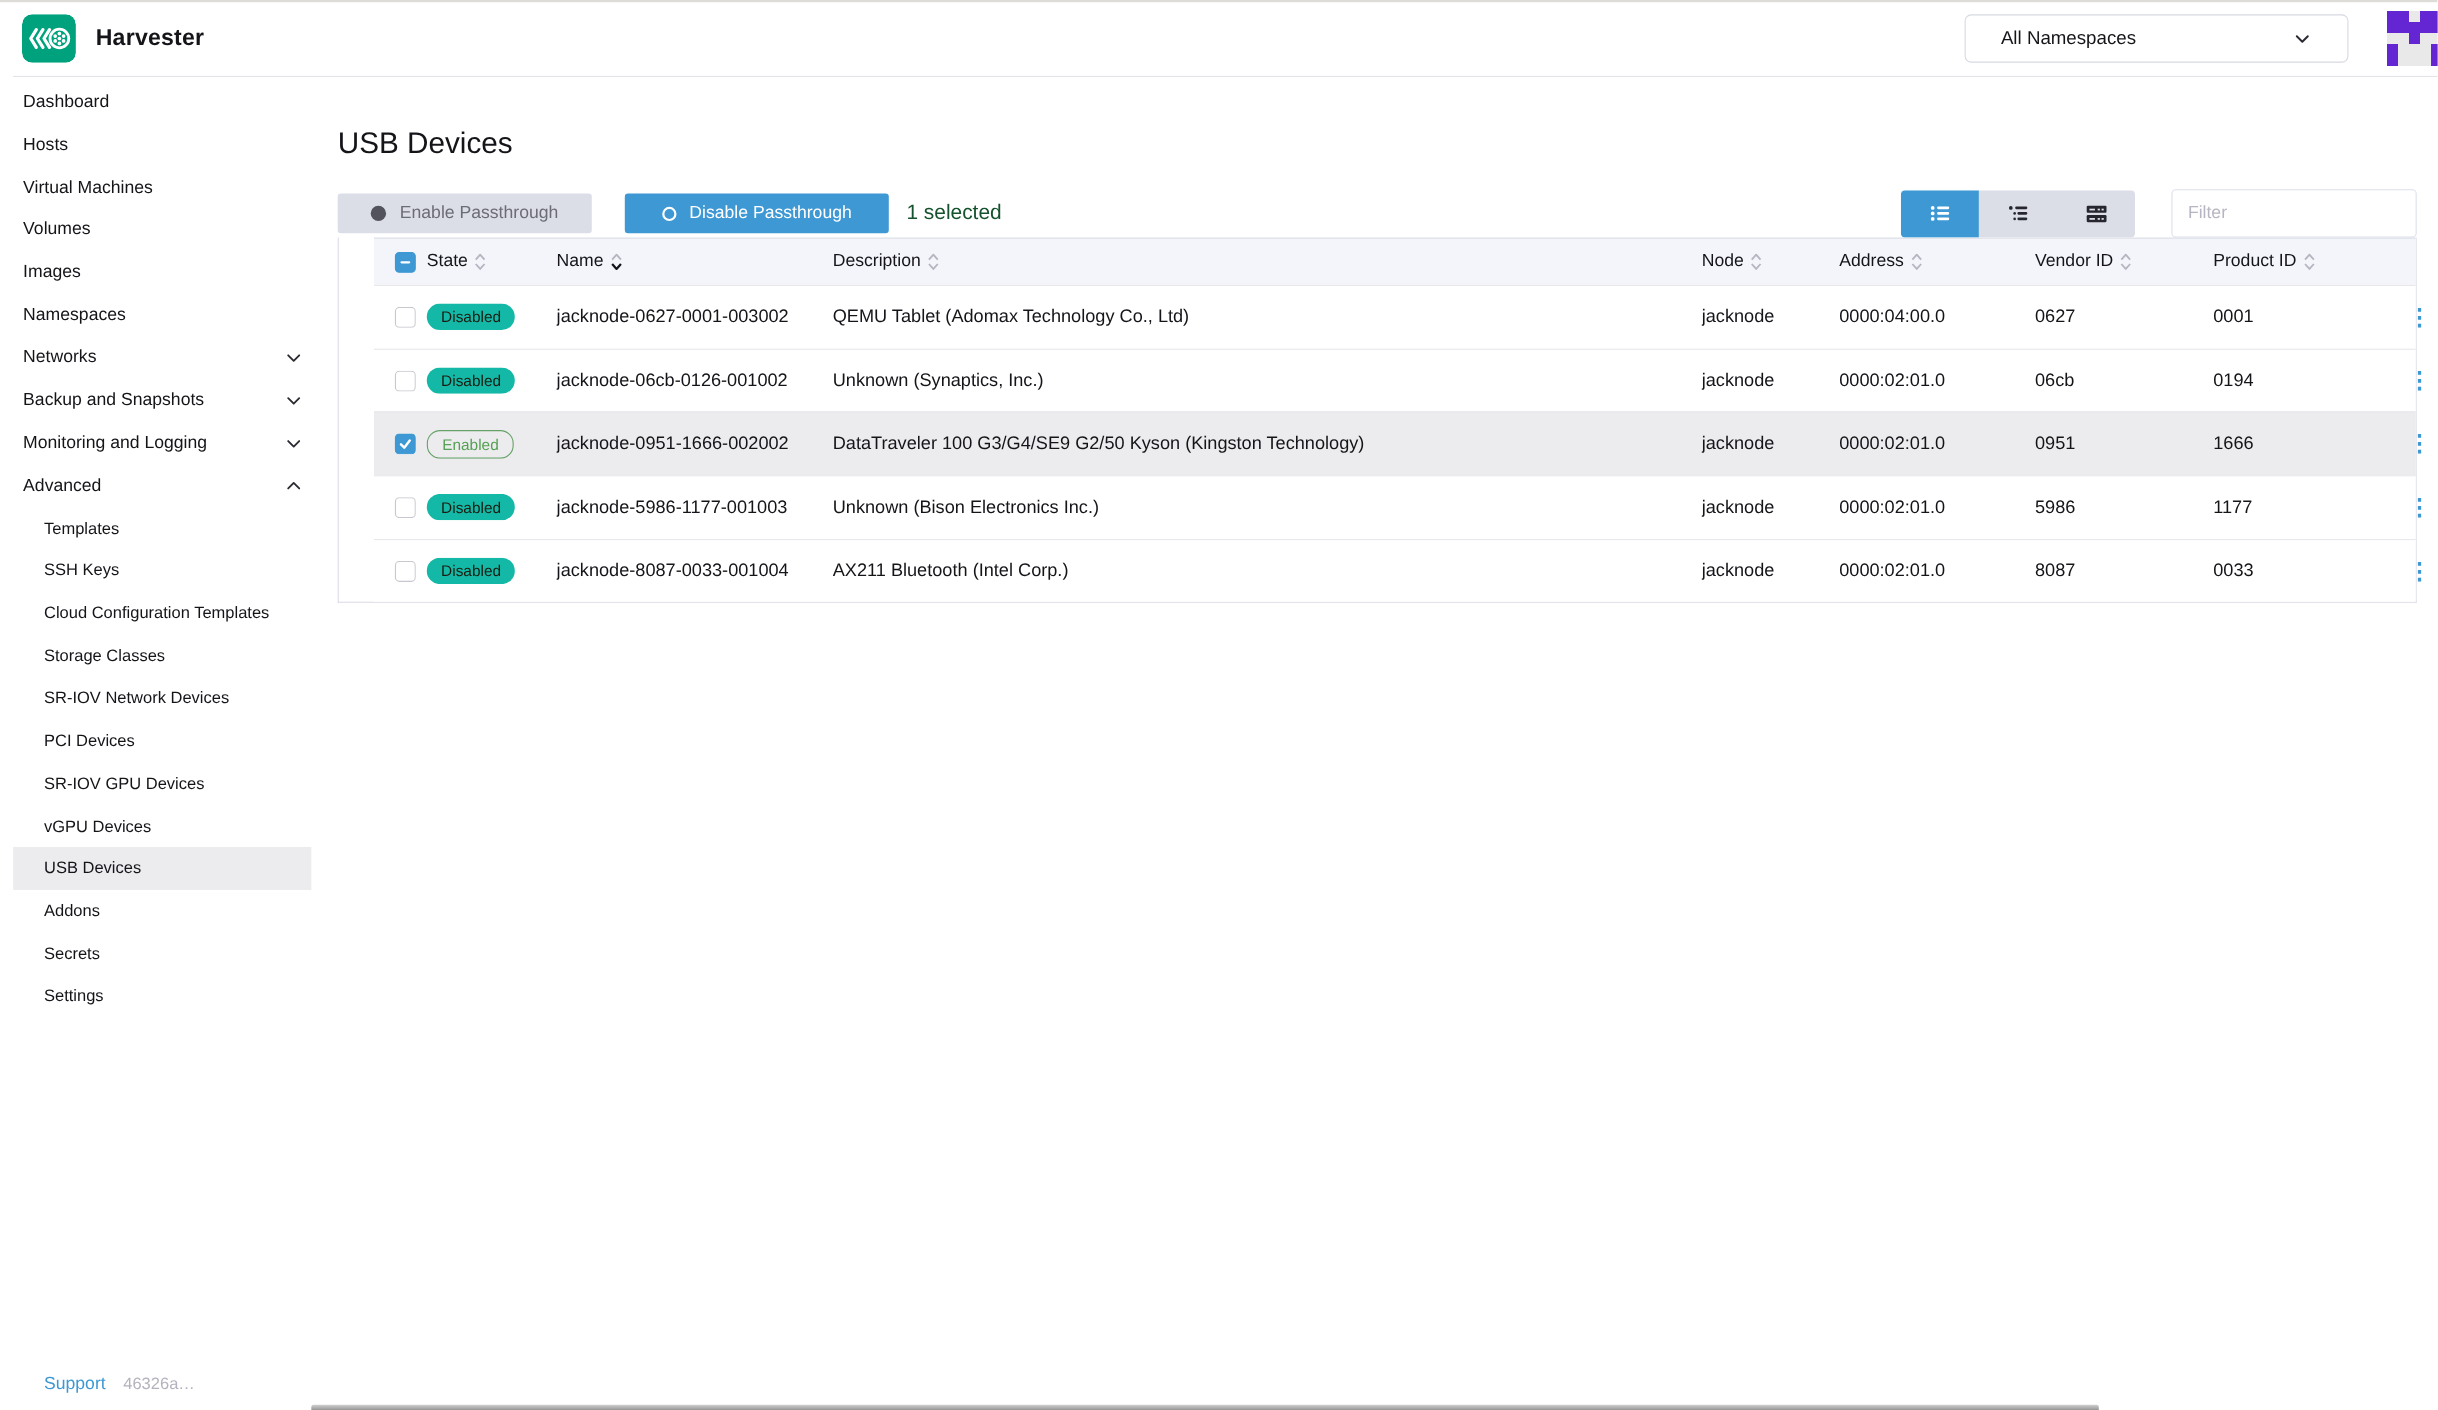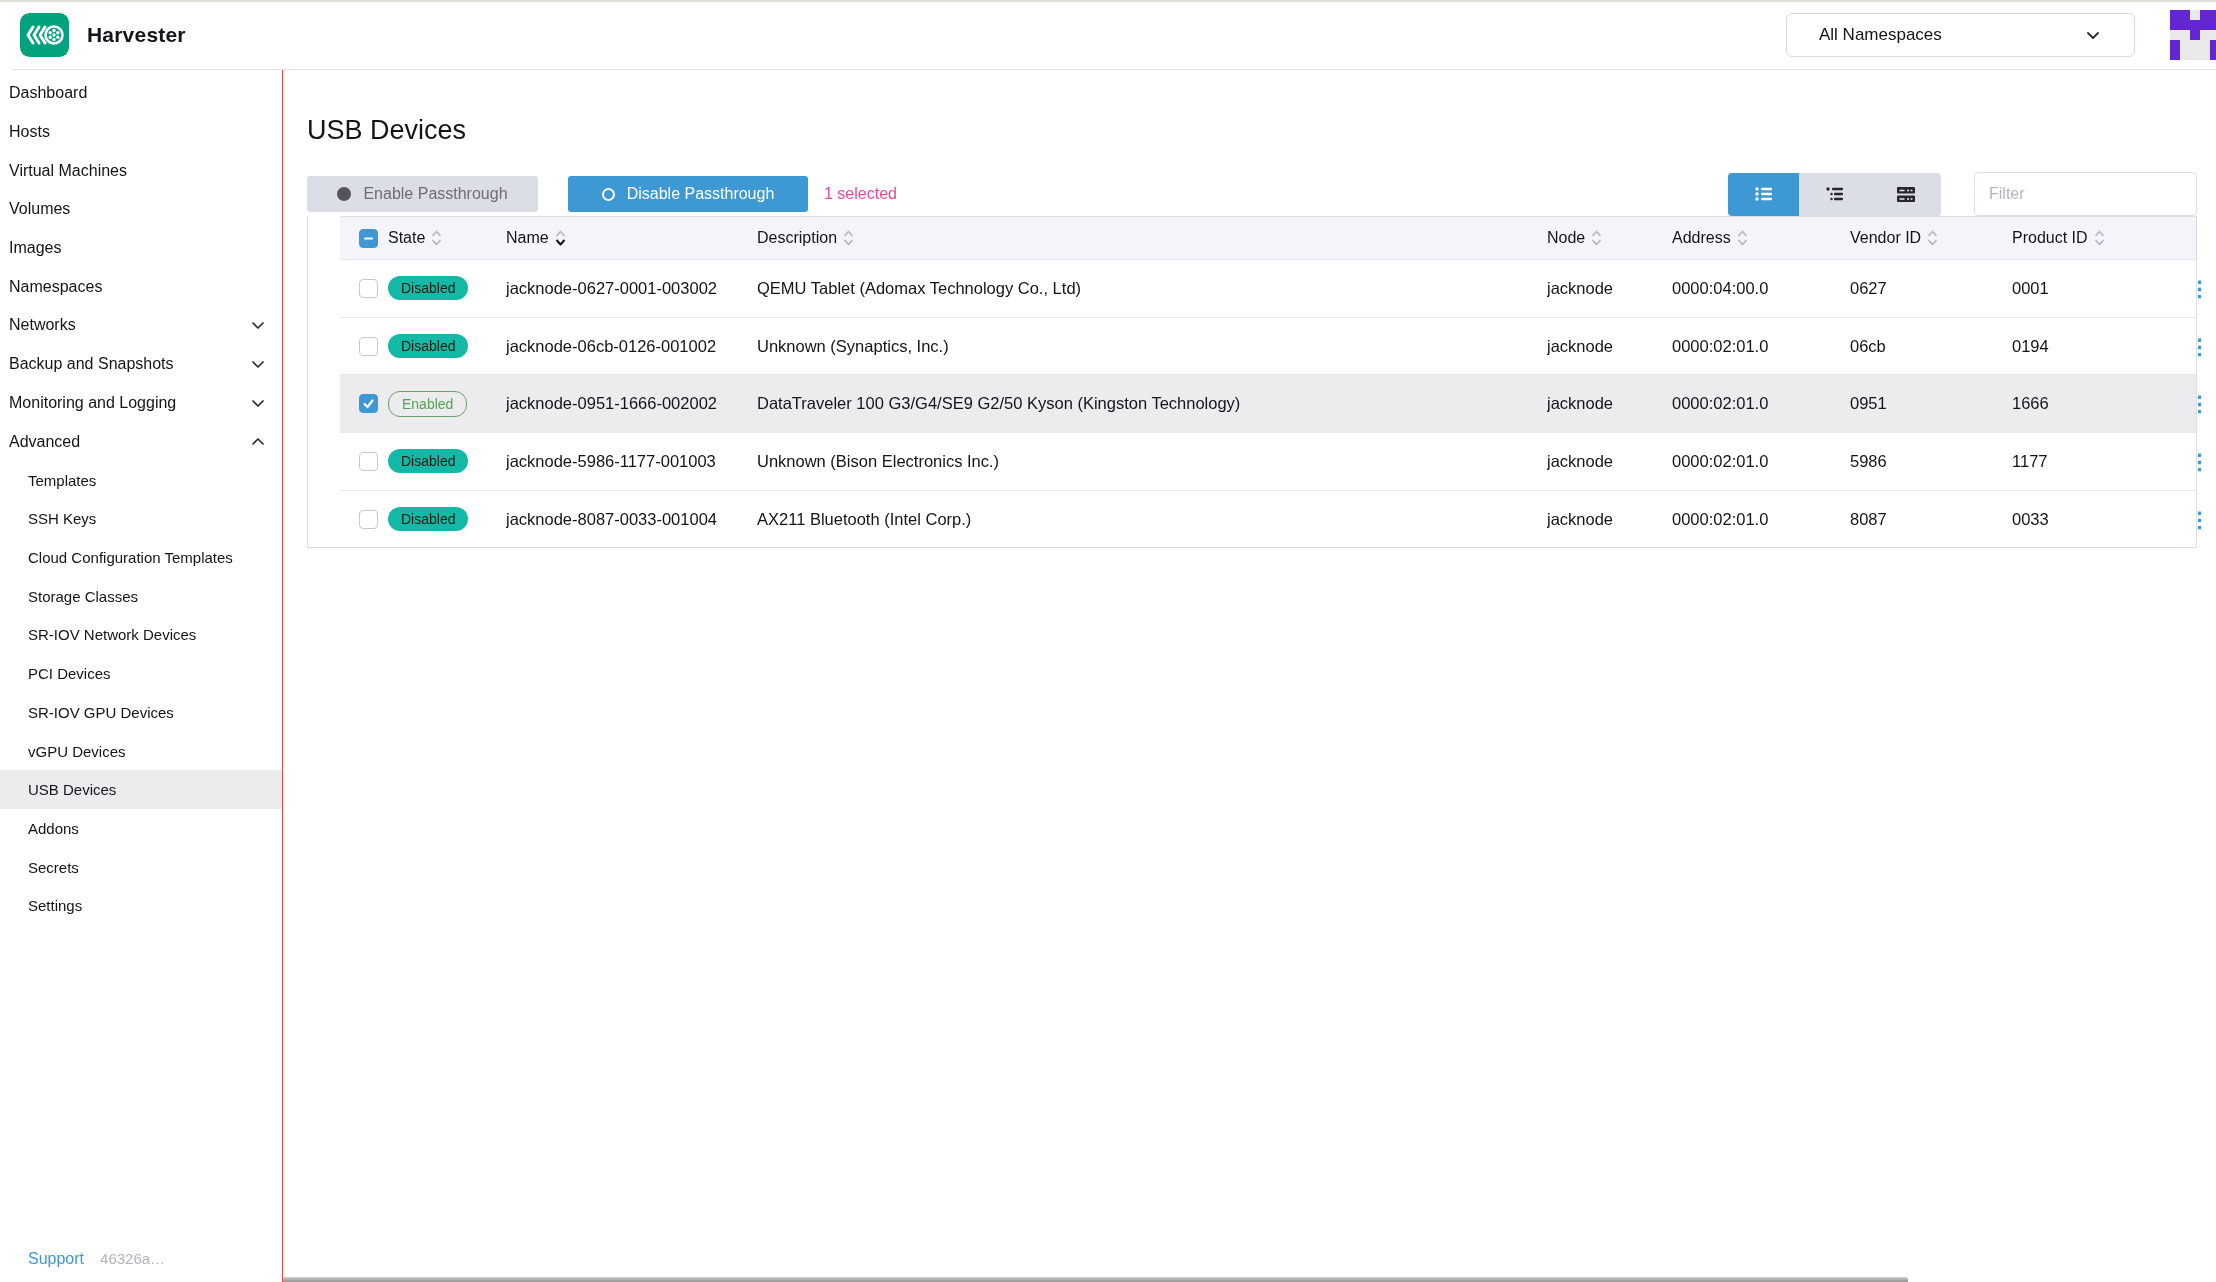--- a/index.html
+++ b/index.html
@@ -25,22 +25,22 @@
   .ns-select {
     width:349px; height:44px; border:1px solid #d7d9e2; border-radius:6px;
     display:flex; align-items:center; padding:0 32px; font-size:17px; color:#141419;
     background:#fff; cursor:pointer;
   }
   .ns-select .caret { margin-left:auto; }
   .identicon { width:50px; height:50px; display:block; }
 
   
   .sidebar {
-    position:absolute; top:70px; left:0; bottom:0; width:283px;
-    background:#fff; border-right:1px solid #ef4444; padding-top:4px;
+    position:absolute; top:70px; left:12px; bottom:0; width:283px;
+    background:#fff; border-right:4px solid #ef4444; padding-top:4px;
   }
   .nav-item {
     height:38.7px; display:flex; align-items:center;
     padding:0 16px 0 9px; font-size:16px; color:#141419; cursor:pointer;
   }
   .nav-item.sub { padding-left:28px; font-size:15px; }
   .nav-item.active { background:#ececee; }
   .nav-item .chev { margin-left:auto; }
   .sidebar-footer {
     position:absolute; bottom:14px; left:28px; display:flex; align-items:baseline; gap:16px;
@@ -55,21 +55,21 @@
   .actions-row { margin-top:26px; display:flex; align-items:center; }
   .btn {
     height:36px; border:none; border-radius:3px; font-family:inherit;
     font-size:16px; display:flex; align-items:center; justify-content:center; gap:12px;
     cursor:pointer;
   }
   .btn-disabled-look { width:231px; background:#dcdee7; color:#6c6c76; cursor:default; }
   .btn-primary { width:240px; background:#3d98d3; color:#fff; margin-left:30px; font-weight:500; }
   .dot-filled { width:14px; height:14px; border-radius:50%; background:#53535d; display:inline-block; }
   .dot-ring { width:13px; height:13px; border-radius:50%; border:2.5px solid #fff; display:inline-block; }
-  .selected-count { margin-left:16px; font-size:16px; color:#ec4899; }
+  .selected-count { margin-left:16px; font-size:19px; color:#14532d; }
 
   .seg-group { margin-left:auto; display:flex; border-radius:4px; overflow:hidden; }
   .seg { width:71px; height:43px; background:#dcdee7; display:flex; align-items:center; justify-content:center; cursor:pointer; }
   .seg.active { background:#3d98d3; }
   .filter-input {
     margin-left:33px; width:223px; height:44px; border:1px solid #dde0ea; border-radius:4px;
     font-family:inherit; font-size:16px; padding:0 14px; color:#141419; outline:none;
   }
   .filter-input::placeholder { color:#b6b6c2; }
 

